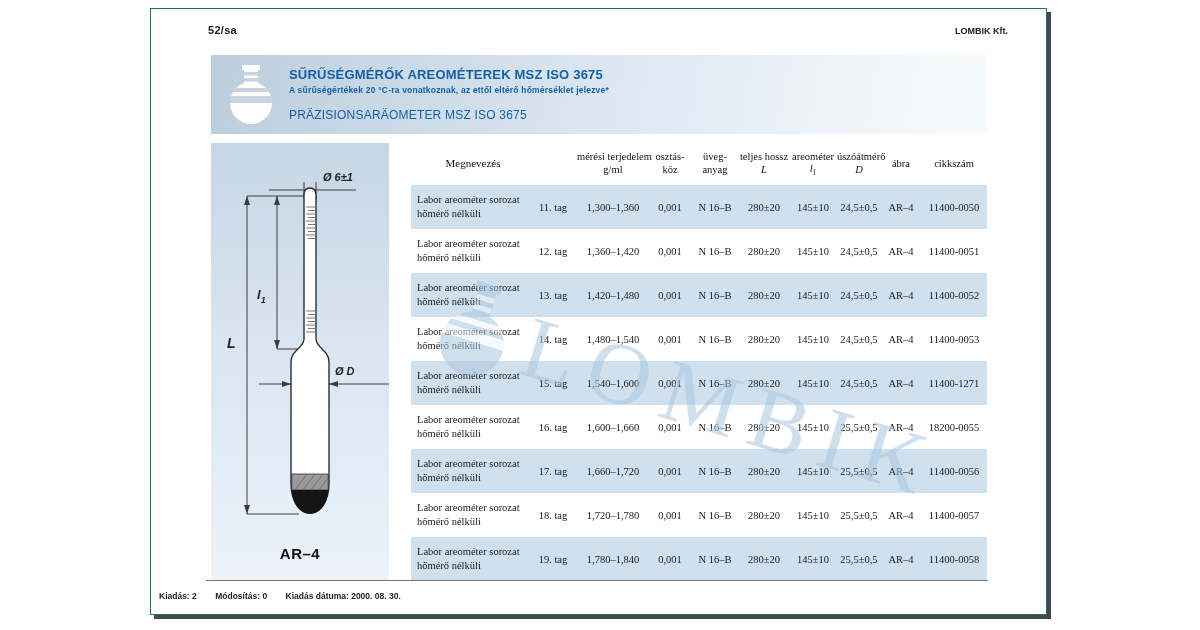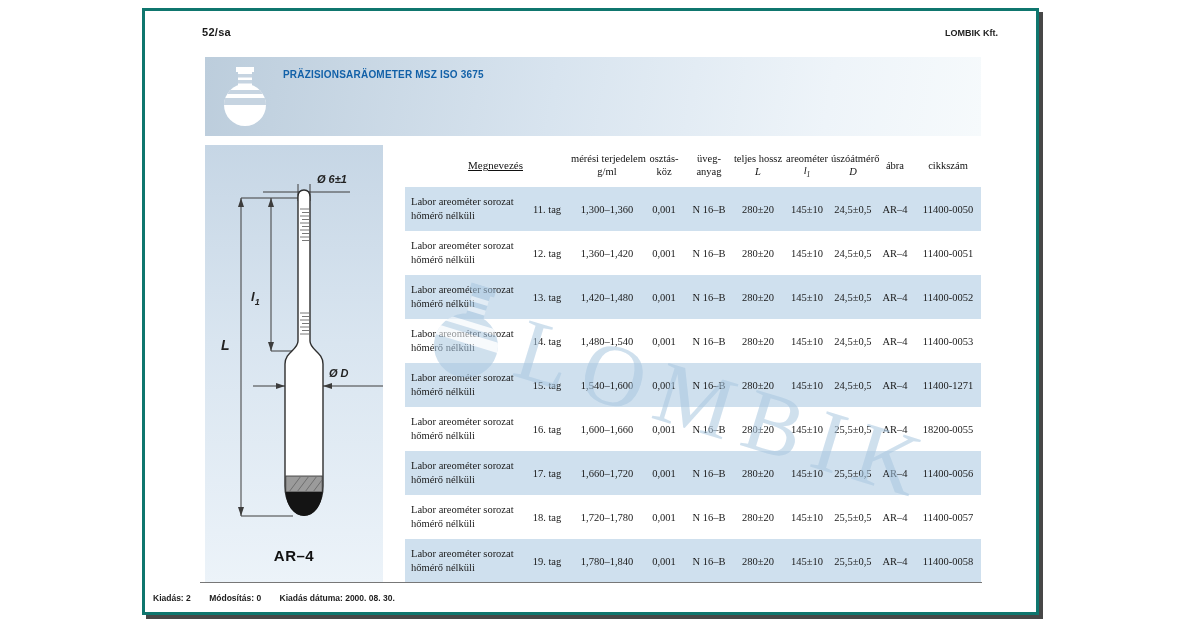--- a/index.html
+++ b/index.html
@@ -7,37 +7,37 @@
     --stripe:#cfe0ee;
     --wm:#a9c7e0;
   }
   *{box-sizing:border-box;}
   html,body{margin:0;padding:0;}
   body{
     width:1200px;height:630px;position:relative;overflow:hidden;
     background:#ffffff;font-family:"Liberation Sans",sans-serif;color:#1a1a1a;
   }
   .page-card{
-    position:absolute;left:142px;top:8px;width:897px;height:607px;
-    background:#ffffff;border:3px solid #0f766e;
+    position:absolute;left:150px;top:8px;width:897px;height:607px;
+    background:#ffffff;border:1px solid #0f766e;
     box-shadow:4px 4px 0 #474747;
   }
   .page-number{position:absolute;left:57px;top:15px;font-size:11px;font-weight:bold;letter-spacing:0.3px;}
   .company{position:absolute;right:38px;top:17px;font-size:9px;font-weight:bold;color:#222;margin-left:16px;}
 
   
   .banner{
     position:absolute;left:60px;top:46px;width:776px;height:79px;
     background:linear-gradient(100deg,#bccddc 0%,#d8e4ef 45%,#eef4f9 80%,#f6fafc 100%);
   }
   .banner-logo{position:absolute;left:14px;top:8px;width:52px;height:62px;}
   .banner-text{position:absolute;left:78px;top:12px;width:640px;}
   .title-hu{font-size:13px;font-weight:bold;color:var(--accent);letter-spacing:0.2px;}
   .subtitle-hu{font-size:8.5px;font-weight:bold;color:var(--accent);margin-top:3px;letter-spacing:0.2px;}
-  .title-de{font-size:10px;font-weight:bold;color:var(--accent);letter-spacing:0.2px;}
+  .title-de{font-size:12px;font-weight:normal;color:var(--accent);margin-top:13px;letter-spacing:0.2px;}
 
   
   .diagram-panel{
     position:absolute;left:60px;top:134px;width:178px;height:438px;
     background:linear-gradient(180deg,#c6d6e5 0%,#d9e5f0 45%,#ecf3f9 100%);
   }
   .dim-label{position:absolute;font-size:11px;font-weight:bold;font-style:italic;color:#222;white-space:nowrap;}
   .lbl-stem-dia{left:112px;top:28px;}
   .lbl-l1{left:46px;top:144px;font-size:13px;}
   .lbl-l1 sub{font-size:9px;}
@@ -53,21 +53,21 @@
   }
   .thead,.trow{
     display:grid;
     grid-template-columns:118px 48px 72px 42px 48px 50px 48px 44px 40px 66px;
     align-items:center;
   }
   .thead{height:42px;font-size:10.5px;color:#111;}
   .hcell{text-align:center;line-height:1.2;white-space:nowrap;}
   .hcell .ital{font-style:italic;}
   .hcell sub{font-size:7.5px;}
-  .hcell-name{text-align:right;padding-left:6px;font-size:11px;text-decoration:underline;}
+  .hcell-name{text-align:center;padding-left:6px;font-size:11px;}
   .trow{height:44px;font-size:10.5px;}
   .trow.stripe{background:var(--stripe);}
   .tcell{text-align:center;white-space:nowrap;}
   .name-cell{text-align:left;padding-left:6px;line-height:1.3;font-size:10.5px;}
 
   
   .watermark{
     position:absolute;left:296px;top:262px;display:flex;align-items:center;gap:6px;
     transform:rotate(17deg);transform-origin:left top;
     opacity:0.55;pointer-events:none;z-index:5;
@@ -106,20 +106,22 @@
       <rect x="19" y="4" width="14" height="22" fill="#ffffff"></rect>
       <rect x="17" y="2" width="18" height="5" fill="#ffffff"></rect>
       <g clip-path="url(#flaskClip)" fill="#c6d4e1">
         <rect x="10" y="9" width="32" height="3.5"></rect>
         <rect x="10" y="15" width="32" height="3.5"></rect>
         <rect x="2" y="25" width="48" height="4"></rect>
         <rect x="0" y="33" width="52" height="7"></rect>
       </g>
     </svg>
     <div class="banner-text">
+      <div class="title-hu">SŰRŰSÉGMÉRŐK AREOMÉTEREK MSZ ISO 3675</div>
+      <div class="subtitle-hu">A sűrűségértékek 20 °C-ra vonatkoznak, az ettől eltérő hőmérséklet jelezve*</div>
       <div class="title-de">PRÄZISIONSARÄOMETER MSZ ISO 3675</div>
     </div>
   </div>
 
   <div class="diagram-panel">
     <svg width="190" height="438" viewBox="0 0 190 438" style="position:absolute;left:0;top:0;">
 
       <g stroke="#3c3c3c" stroke-width="1" fill="none">
         <line x1="58" y1="47" x2="145" y2="47"></line>
         <line x1="93" y1="39" x2="93" y2="56"></line>

